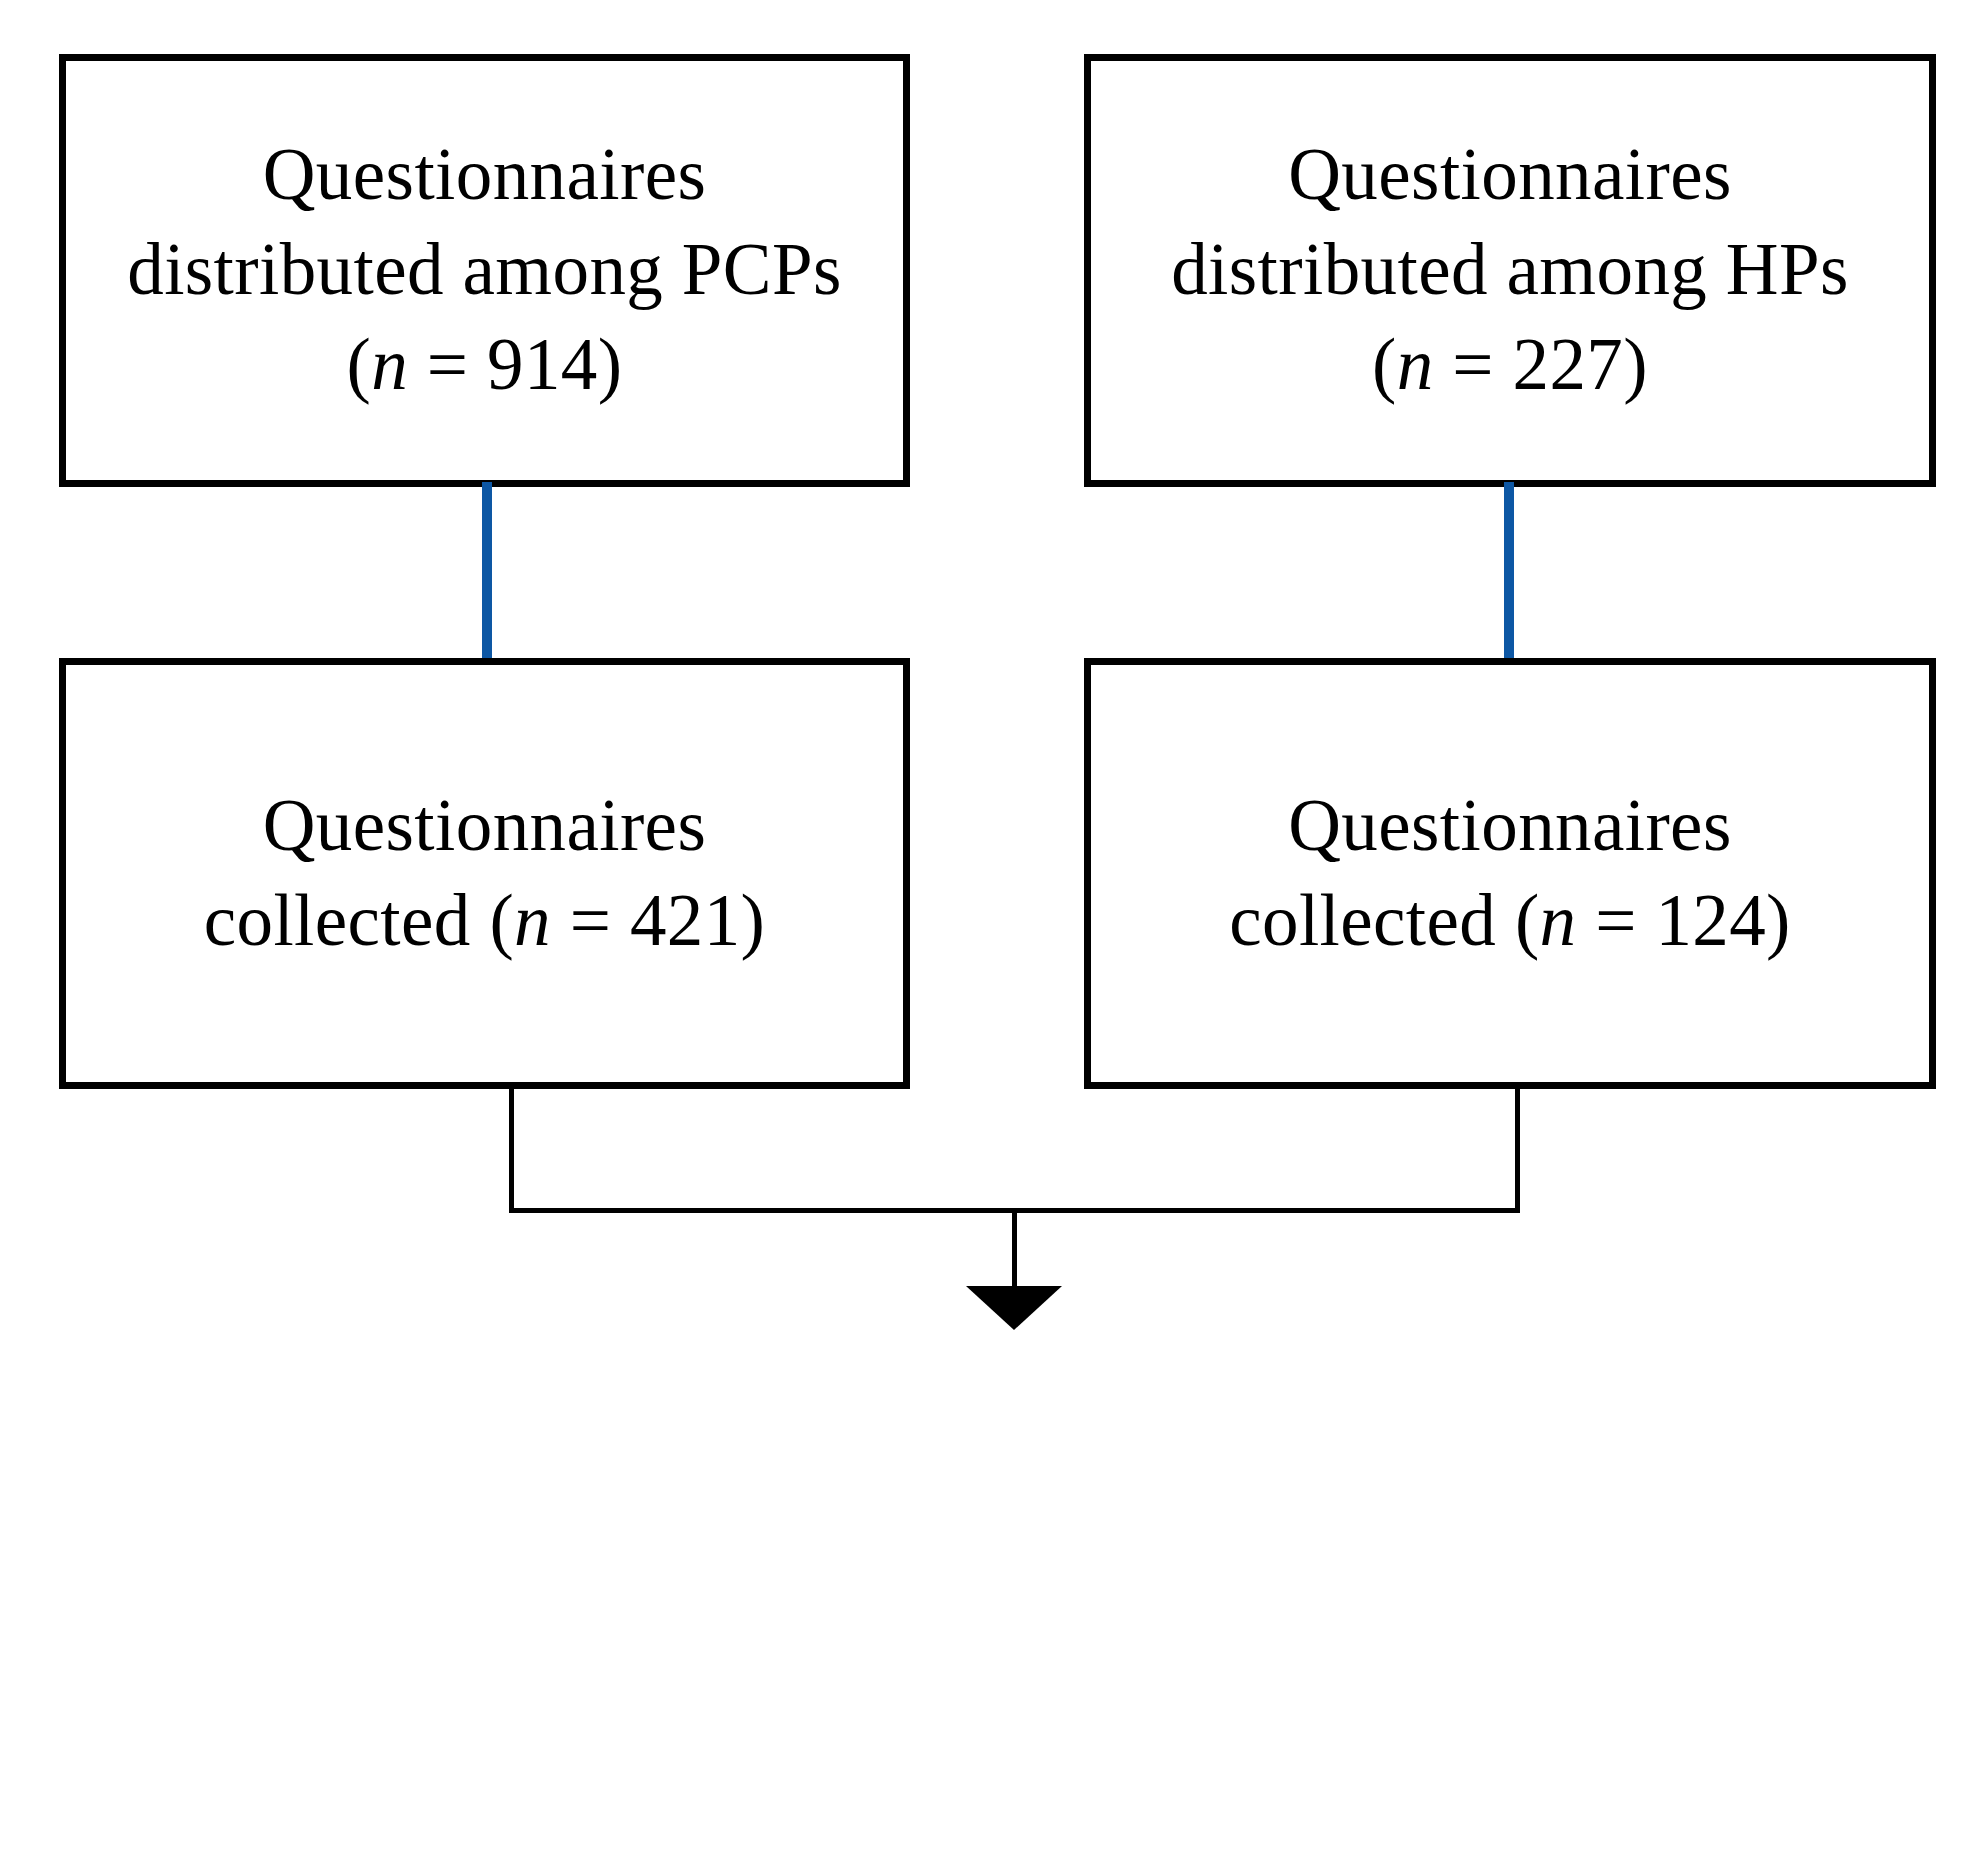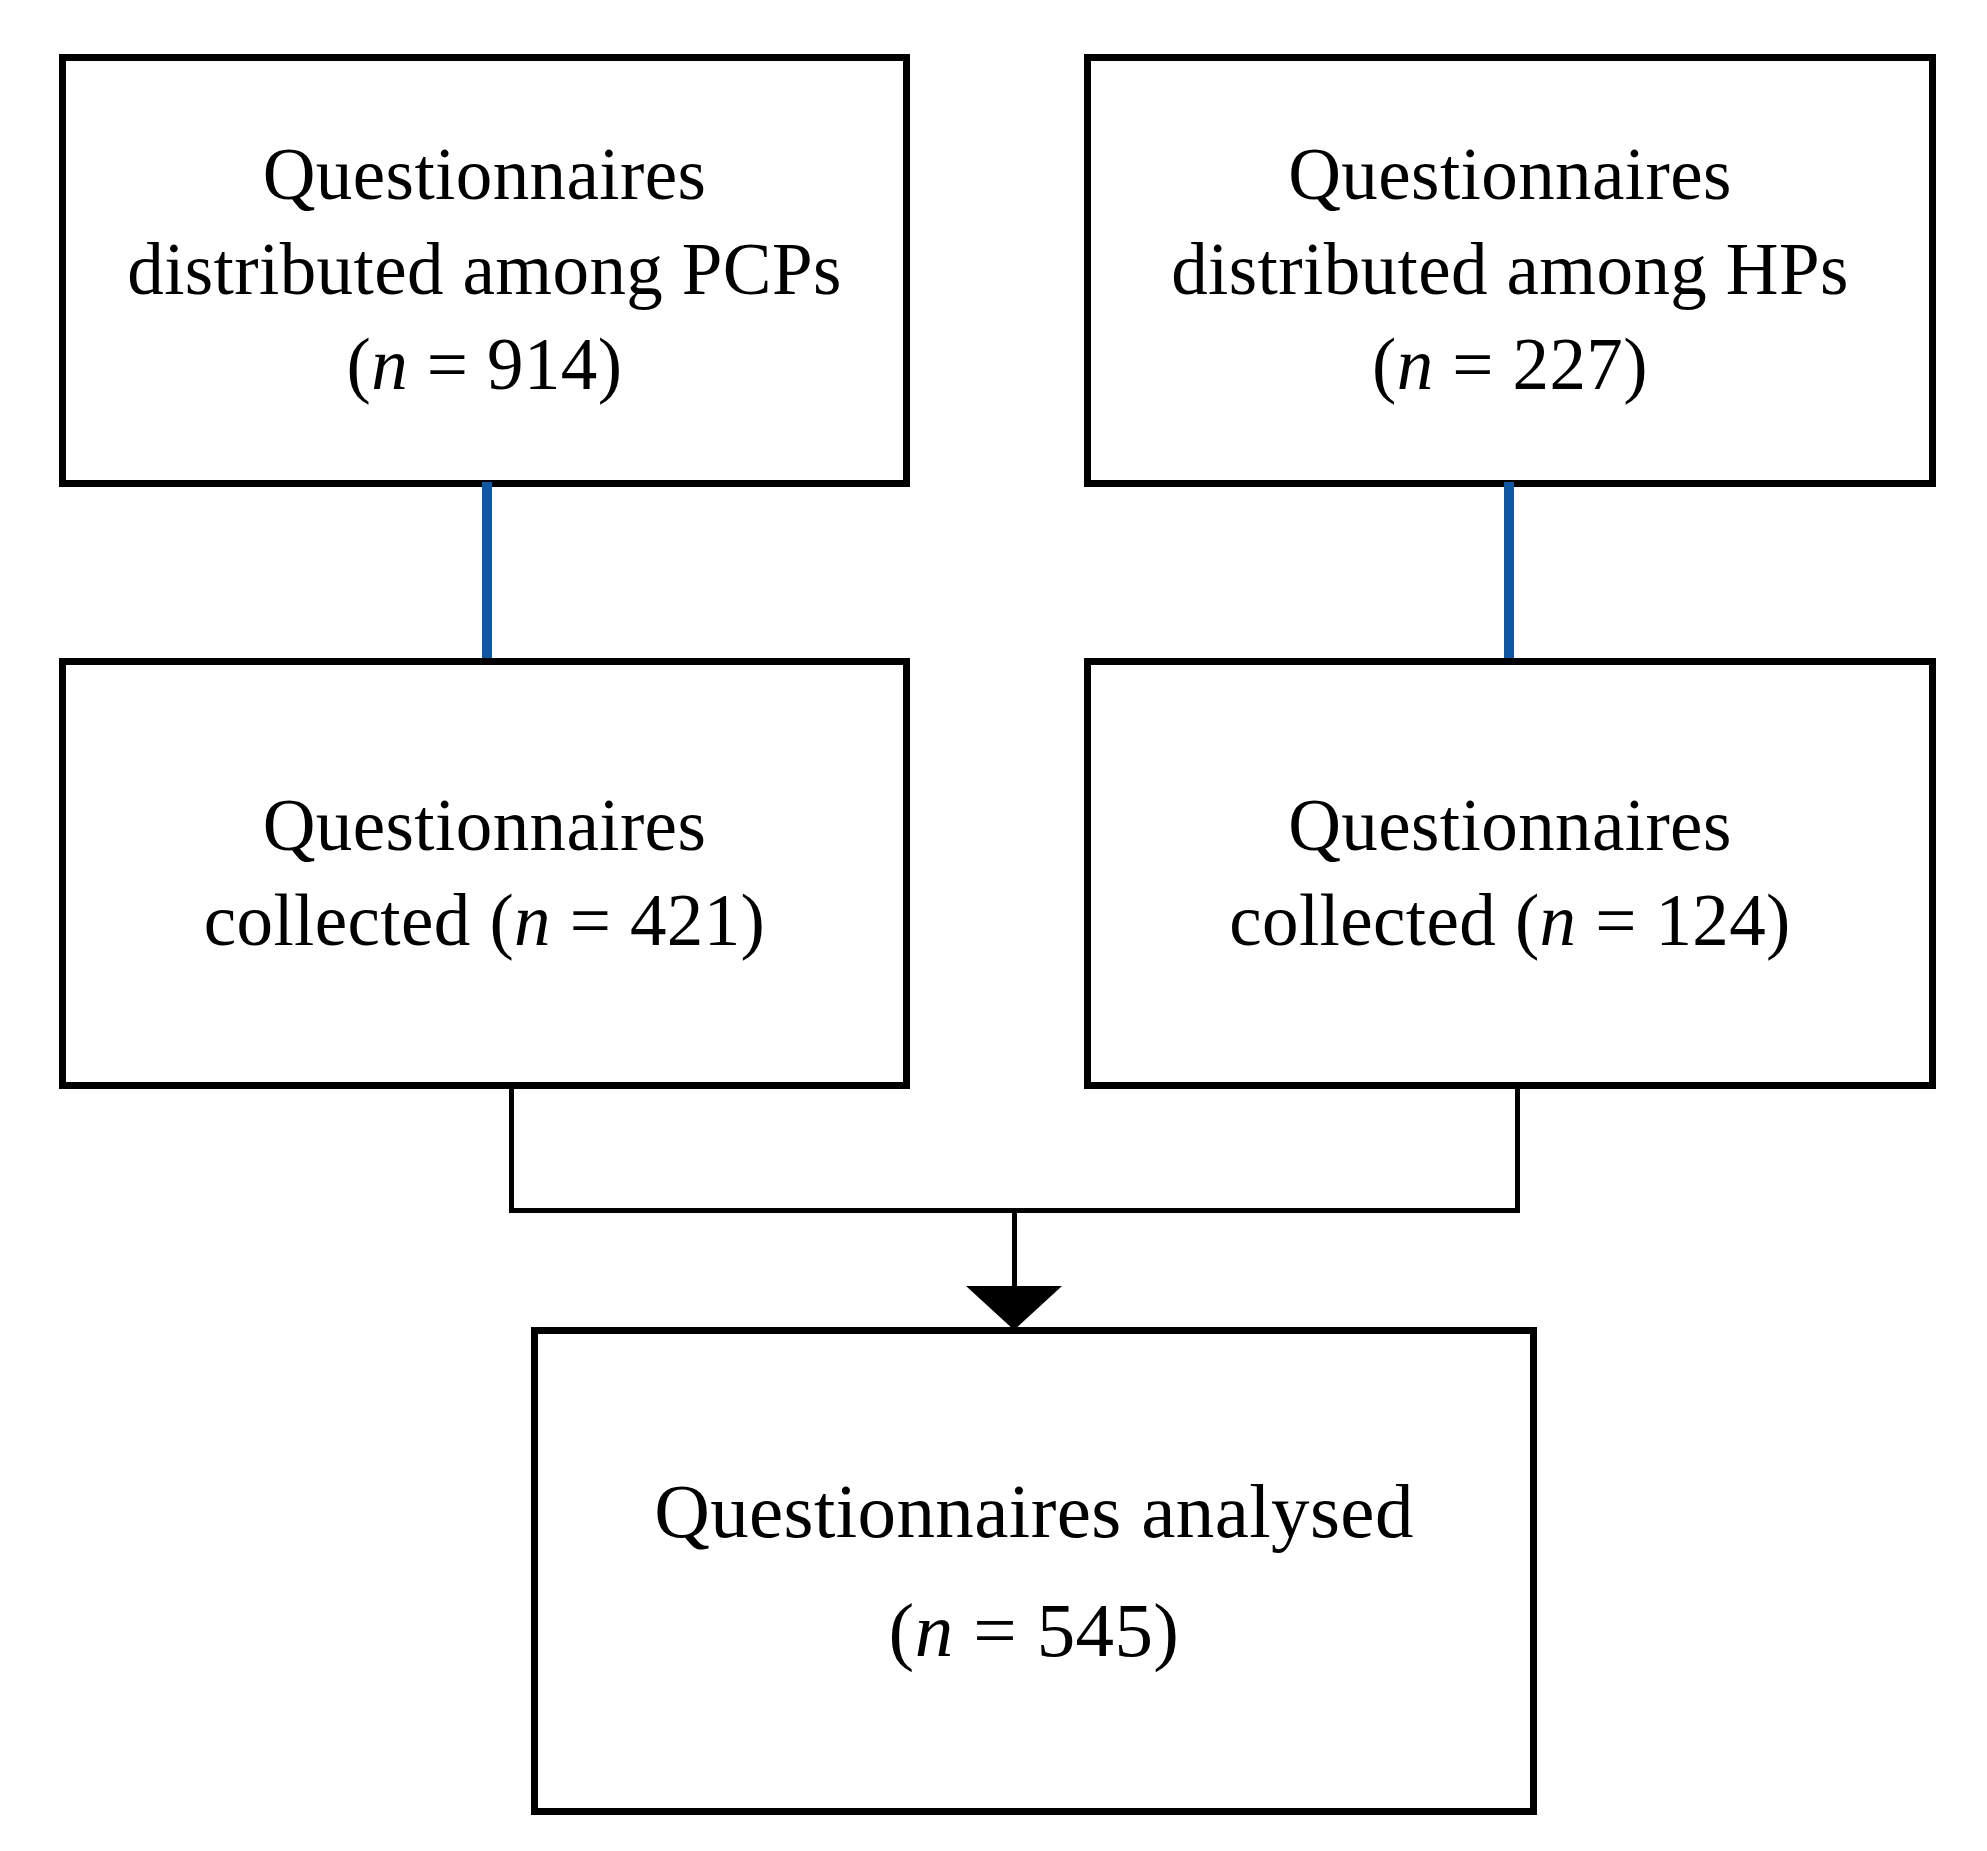--- a/index.html
+++ b/index.html
@@ -116,18 +116,15 @@
   <div class="conn-black-vertical" id="connector-pcp-drop"></div>
 
   <div class="conn-black-vertical" id="connector-hp-drop"></div>
 
   <div class="conn-black-horizontal" id="connector-merge-bar"></div>
 
   <div class="conn-black-vertical" id="connector-arrow-stem"></div>
 
   <div id="connector-arrow-head"></div>
 
-  <div class="flow-box" id="box-analysed">
-    <div class="box-text">Questionnaires analysed<br>(<span class="n-italic">n</span> = 545)</div>
-  </div>
 
 </div>
 
 
 </body></html>

